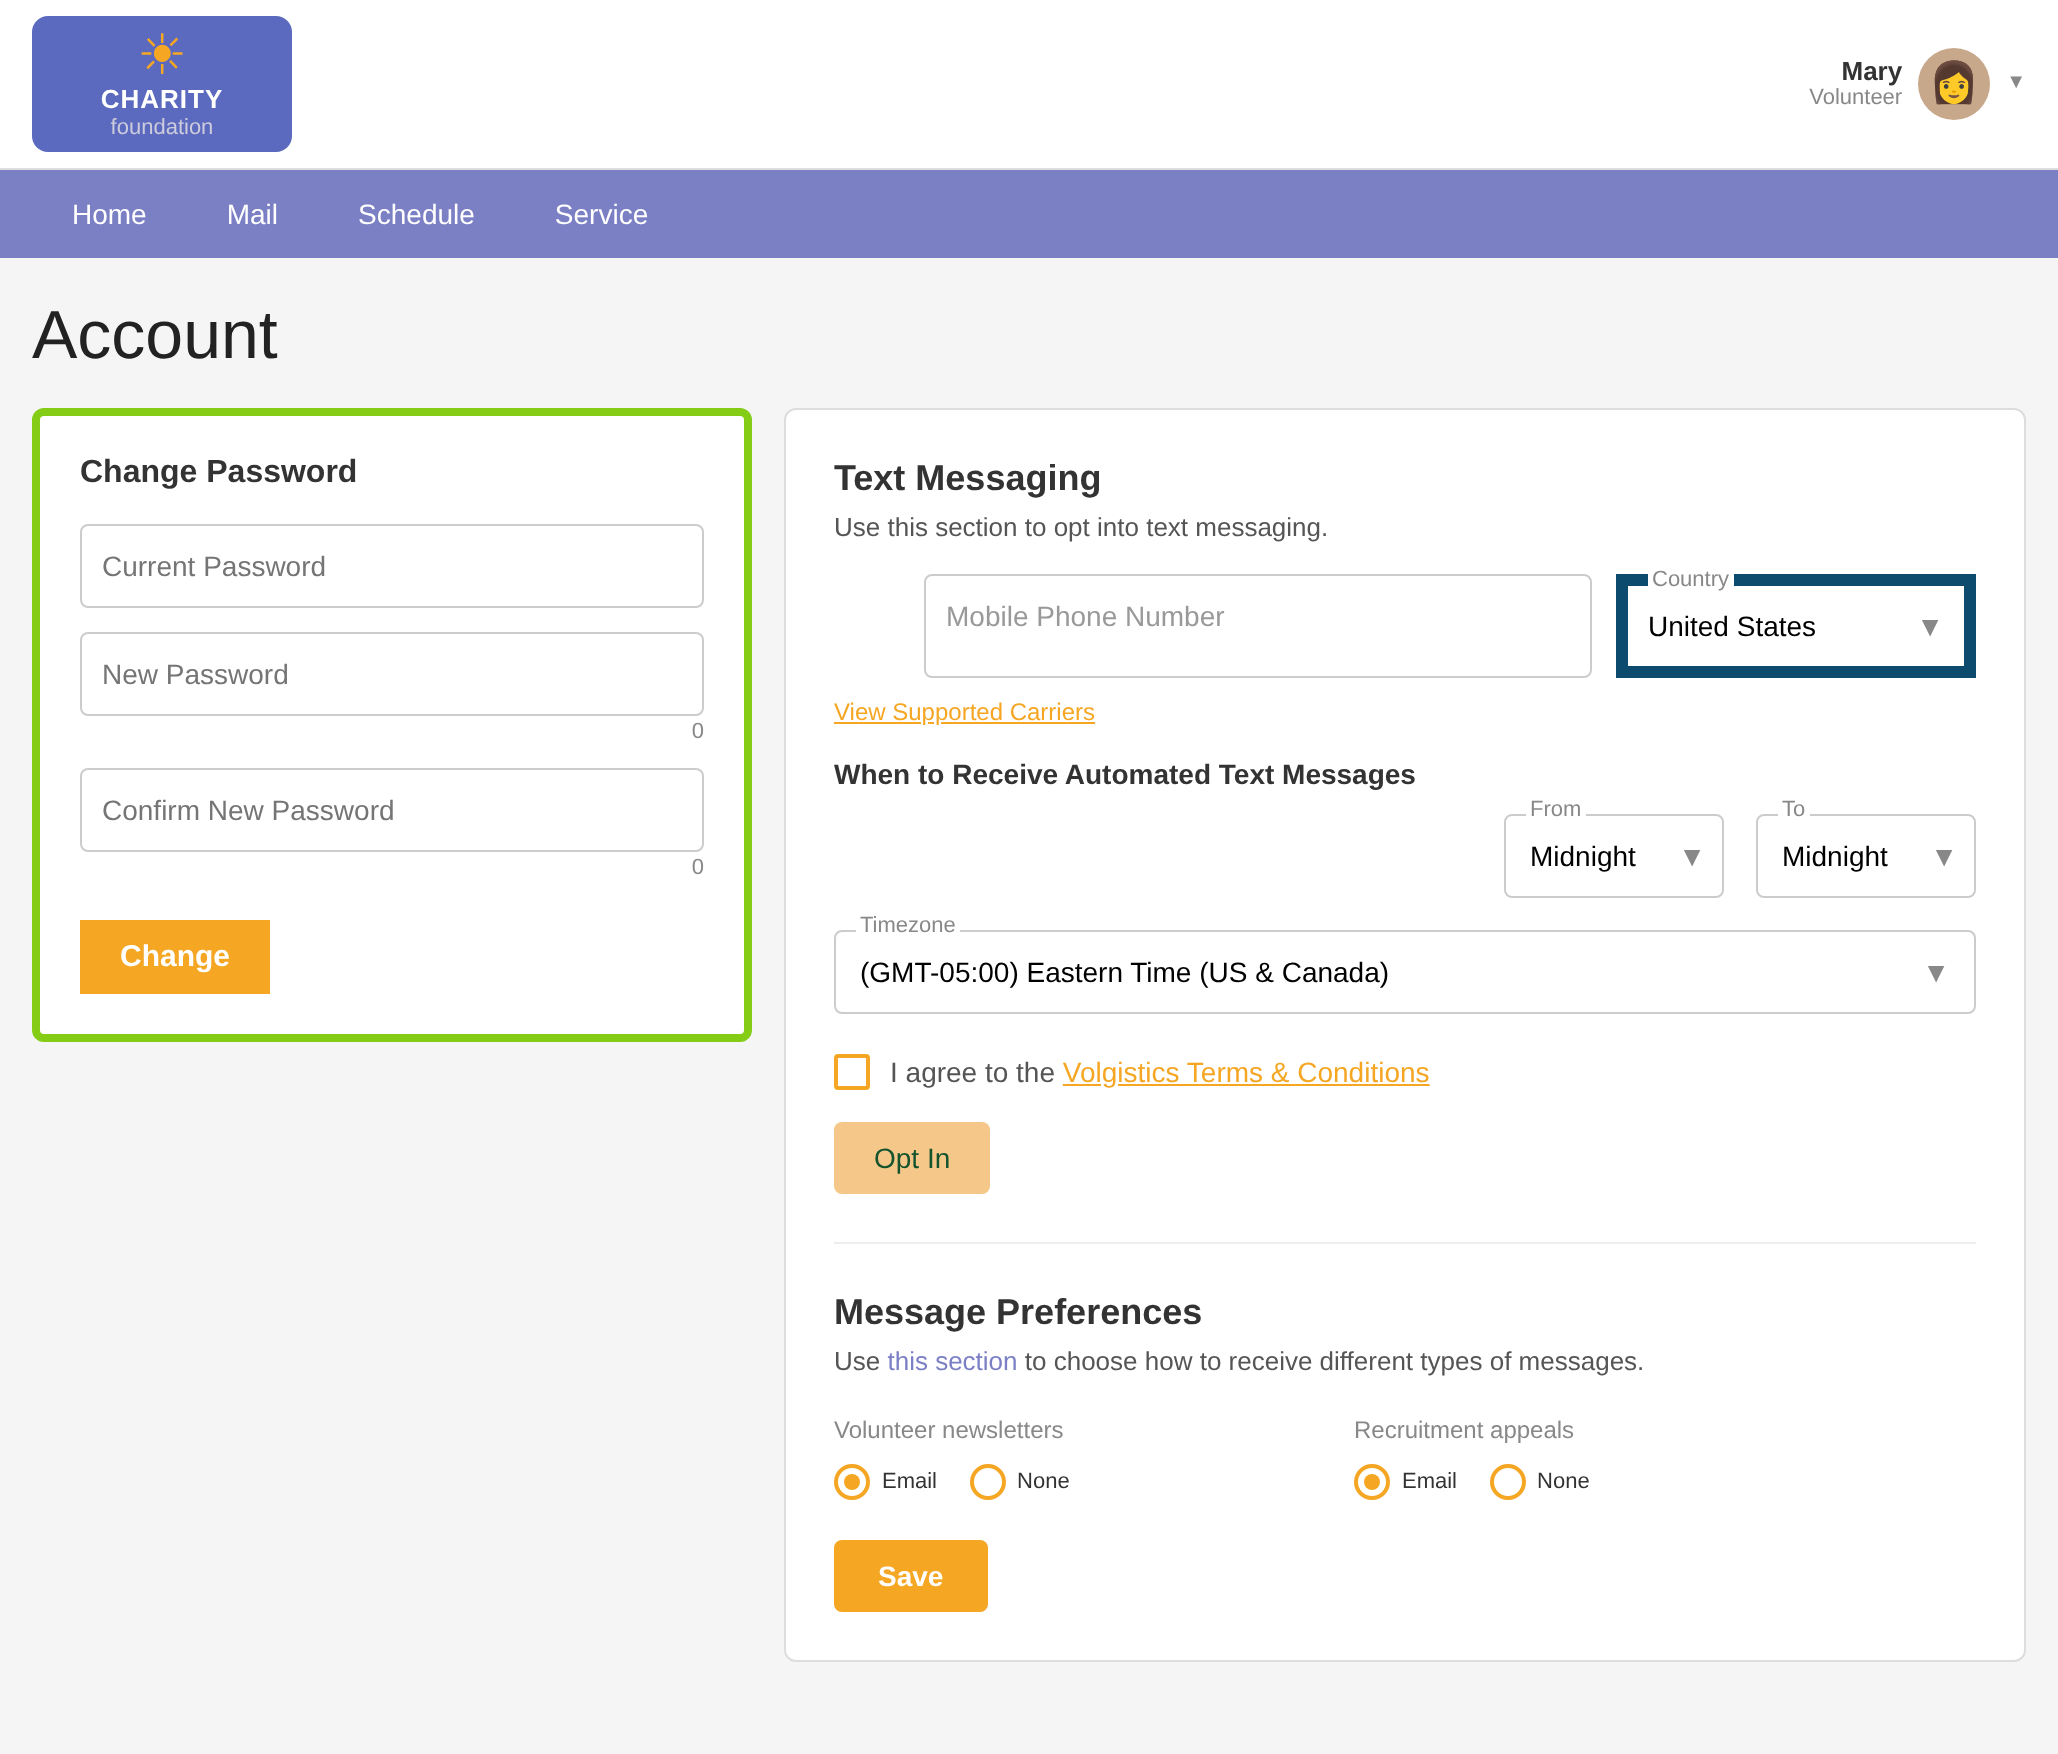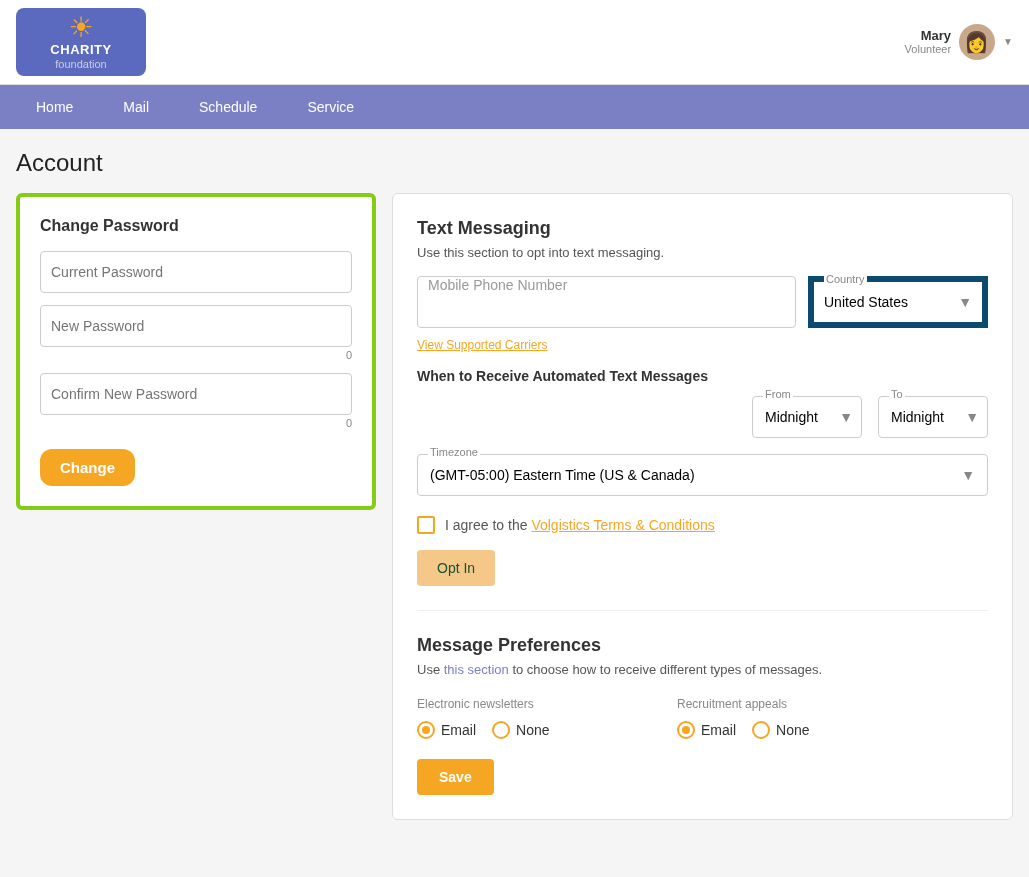--- a/index.html
+++ b/index.html
@@ -79,36 +79,36 @@
       font-size: 10px;
       cursor: pointer;
     }
 
     
     .nav-bar {
       background: #7b7fc4;
       display: flex;
       align-items: center;
       padding: 0 16px;
-      gap: 10px;
+      gap: 0;
     }
     .nav-item {
       color: #fff;
       padding: 14px 20px;
       font-size: 14px;
       cursor: pointer;
       text-decoration: none;
     }
 
     
     .page-container {
       padding: 20px 16px;
     }
     .page-title {
-      font-size: 24px;
+      font-size: 34px;
       font-weight: normal;
       margin-bottom: 16px;
       color: #222;
     }
 
     .columns {
       display: flex;
       gap: 16px;
       align-items: flex-start;
     }
@@ -144,21 +144,21 @@
     .field-count {
       text-align: right;
       font-size: 11px;
       color: #888;
       margin-top: 2px;
     }
     .btn-change {
       background: #f5a623;
       color: #fff;
       border: none;
-      border-radius: 12px;
+      border-radius: 0;
       padding: 10px 20px;
       font-size: 15px;
       font-weight: bold;
       cursor: pointer;
       margin-top: 8px;
     }
 
     
     .right-panel {
       background: #fff;
@@ -181,23 +181,24 @@
 
     .phone-country-row {
       display: flex;
       gap: 12px;
       margin-bottom: 8px;
     }
     .phone-input-wrap {
       flex: 1;
       border: 1px solid #ccc;
       border-radius: 4px;
-      padding: 0 10px;
+      padding: 12px 10px;
       color: #999;
       font-size: 14px;
+      margin-left: 45px;
     }
     .country-select-wrap {
       position: relative;
       width: 180px;
       border: 6px solid #0c4a6e;
       border-radius: 0;
     }
     .country-label {
       position: absolute;
       top: -9px;
@@ -401,21 +402,21 @@
       flex-shrink: 0;
     }
     .radio-circle.checked::after {
       content: '';
       width: 8px;
       height: 8px;
       background: #f5a623;
       border-radius: 50%;
     }
     .radio-label {
-      font-size: 14px;
+      font-size: 11px;
       color: #333;
     }
 
     .btn-save {
       background: #f5a623;
       color: #fff;
       border: none;
       border-radius: 4px;
       padding: 10px 22px;
       font-size: 14px;
@@ -535,21 +536,21 @@
       <hr class="divider">
 
       <div>
         <div class="section-title">Message Preferences</div>
         <div class="msg-pref-desc">
           <span>Use </span><a>this section</a><span> to choose how to receive different types of messages.</span>
         </div>
 
         <div class="pref-row">
           <div class="pref-col">
-            <div class="pref-col-label">Electronic newsletters</div>
+            <div class="pref-col-label">Volunteer newsletters</div>
             <div class="radio-group">
               <div class="radio-item">
                 <div class="radio-circle checked"></div>
                 <span class="radio-label">Email</span>
               </div>
               <div class="radio-item">
                 <div class="radio-circle"></div>
                 <span class="radio-label">None</span>
               </div>
             </div>

